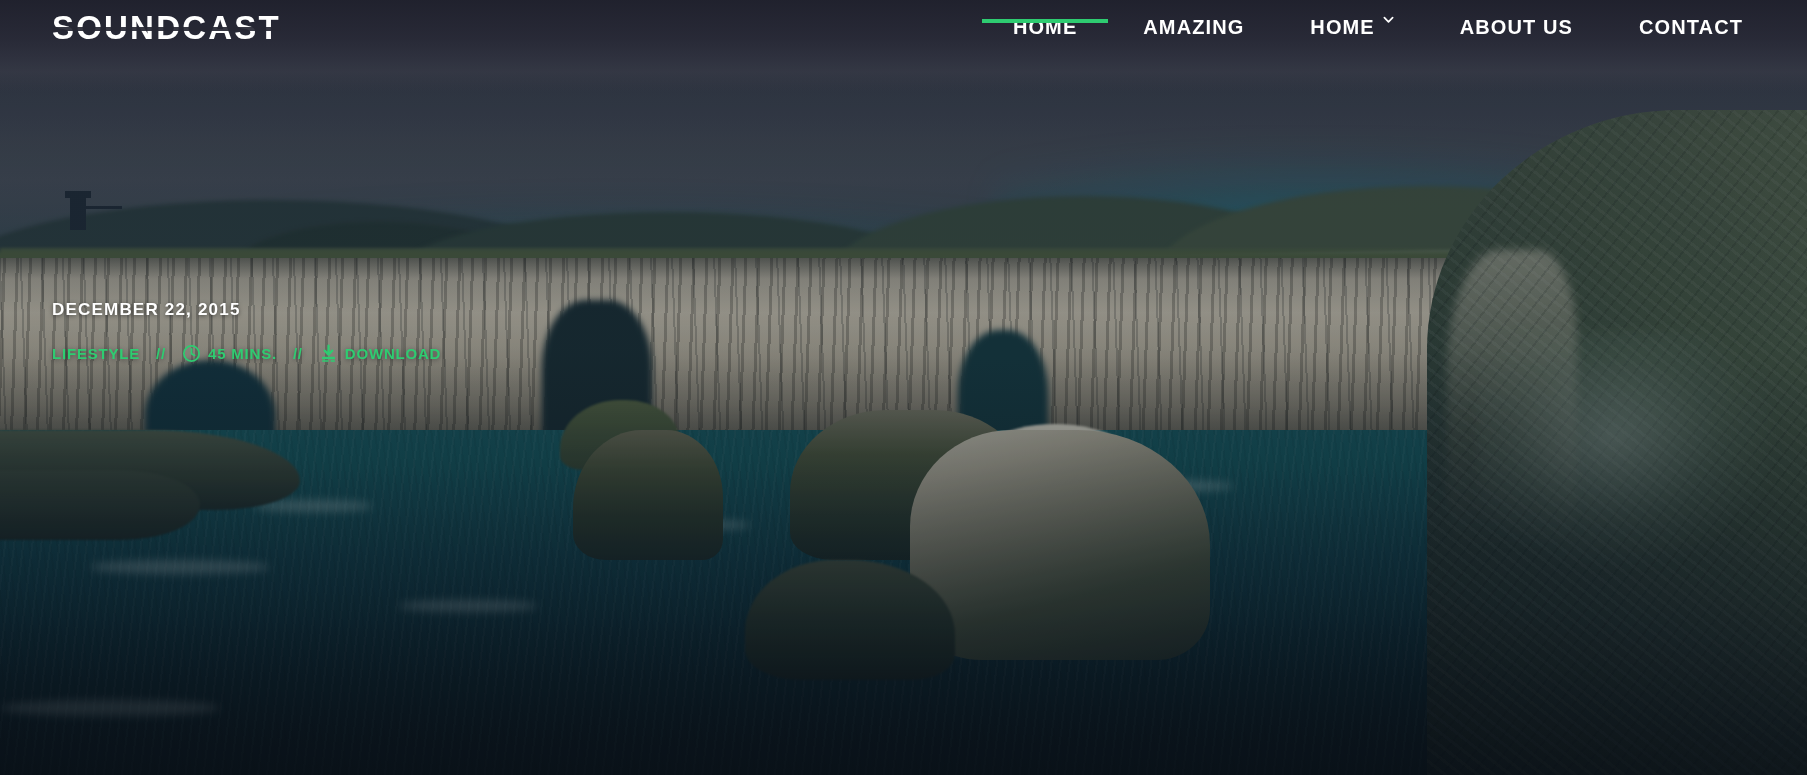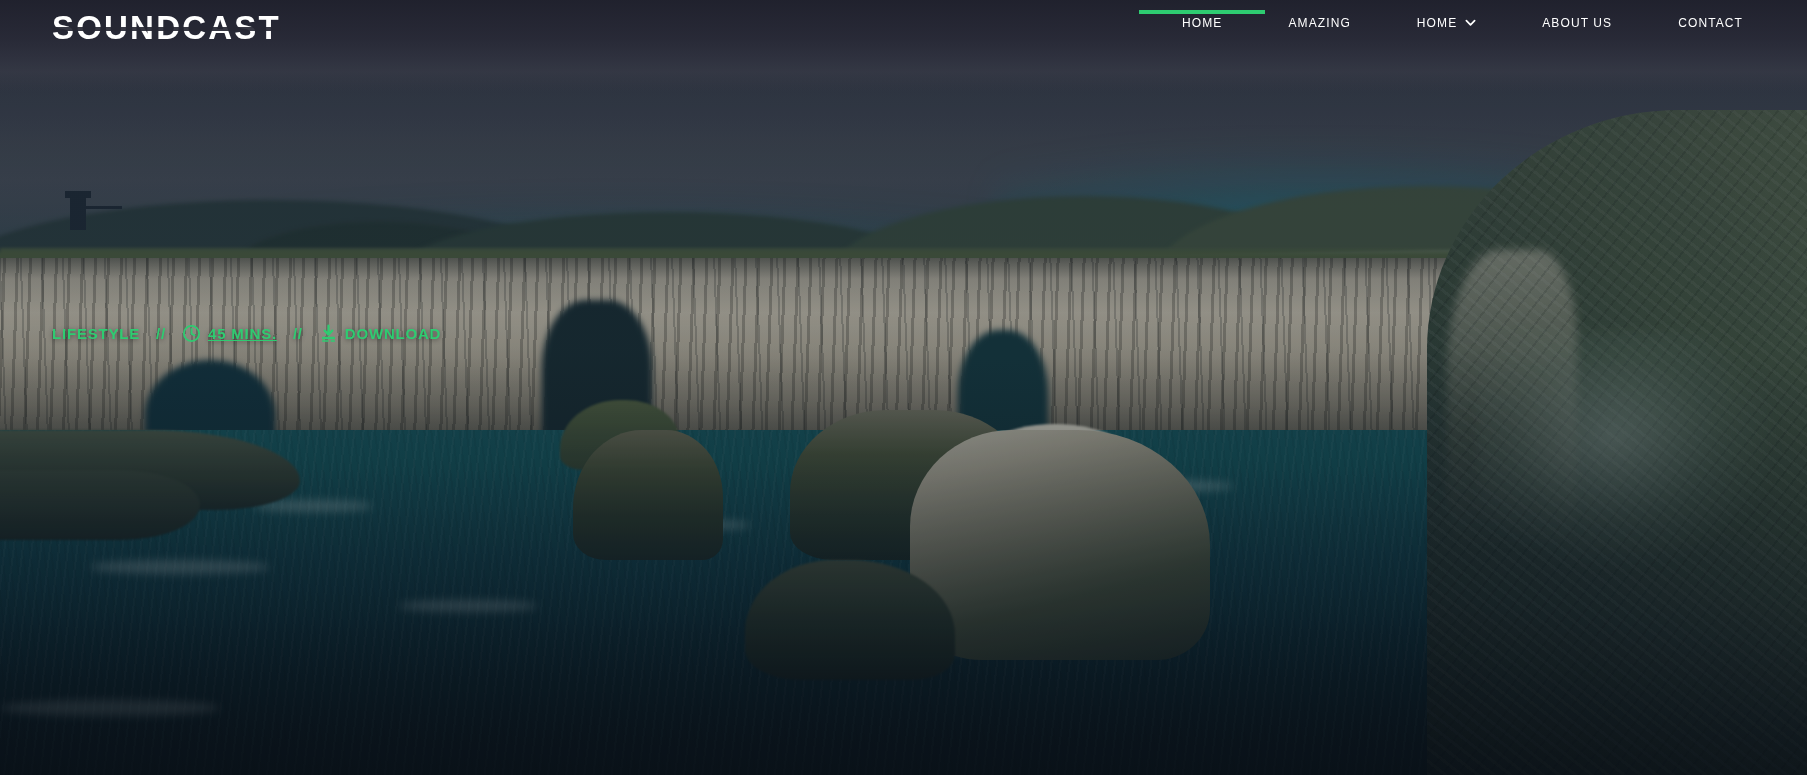--- a/index.html
+++ b/index.html
@@ -192,22 +192,22 @@
     line-height:1; white-space:nowrap;
   }
   .logo .slab {
     position:absolute; left:0; top:16px; width:100%; height:4px;
     background:rgba(38,39,51,.92);
   }
 
   .nav { position:absolute; right:64px; top:0; height:92px; display:flex; align-items:flex-start; gap:0; }
   .nav-item {
     position:relative; padding:16px 0 0 0; margin-left:66px;
-    font-size:12px; font-weight:normal; letter-spacing:1.1px; color:#ffffff;
-    white-space:nowrap; display:flex; align-items:flex-end; gap:8px; cursor:pointer;
+    font-size:20px; font-weight:bold; letter-spacing:1.1px; color:#ffffff;
+    white-space:nowrap; display:flex; align-items:flex-start; gap:8px; cursor:pointer;
   }
   .nav-item:first-child { margin-left:0; }
   .nav-underline {
     position:absolute; left:50%; transform:translateX(-50%); bottom:16px;
     width:126px; height:4px; background:#2ecc71;
   }
   .chev { display:inline-block; width:11px; height:11px; position:relative; top:-2px; }
   .chev svg { display:block; }
 
   
@@ -222,21 +222,21 @@
     line-height:1.05; text-shadow:0 2px 10px rgba(0,0,0,.5);
     white-space:nowrap;
   }
   .hero-meta {
     margin-top:24px; display:flex; align-items:center; gap:0;
     font-size:15px; font-weight:bold; letter-spacing:.8px; color:#2ecc71;
     text-shadow:0 1px 5px rgba(0,0,0,.45);
   }
   .meta-sep { color:#2ecc71; margin:0 16px; font-weight:bold; }
   .meta-chunk { display:inline-flex; align-items:center; gap:7px; cursor:pointer; }
-  .meta-chunk.static { cursor:default;text-decoration:underline; }
+  .meta-chunk.static { cursor:default; }
   .meta-ico { display:inline-flex; width:19px; height:19px; position:relative; top:0px; }
   .meta-ico svg { display:block; }
 
   
   .player {
     position:absolute; left:0; bottom:0; width:100%; height:92px; z-index:30;
     display:flex; align-items:center;
     background:linear-gradient(180deg, rgba(8,12,18,0) 0%, rgba(8,12,18,.35) 40%, rgba(6,9,14,.55) 100%);
   }
   .play-btn {
@@ -373,20 +373,21 @@
 
       <div class="nav-item">
         <span>CONTACT</span>
       </div>
 
     </nav>
   </div>
 
   <div class="hero">
 
+    <div class="hero-date">DECEMBER 22, 2015</div>
 
 
     <div class="hero-meta">
 
       <span class="meta-chunk">
         <span>LIFESTYLE</span>
       </span>
 
       <span class="meta-sep">//</span>
 

